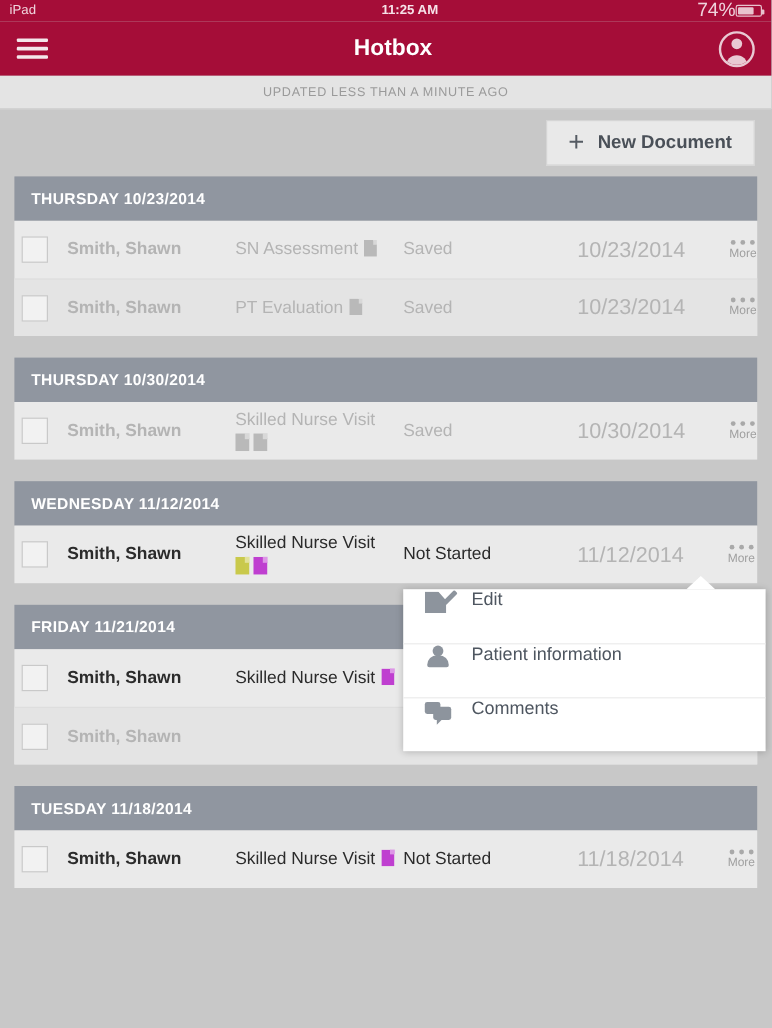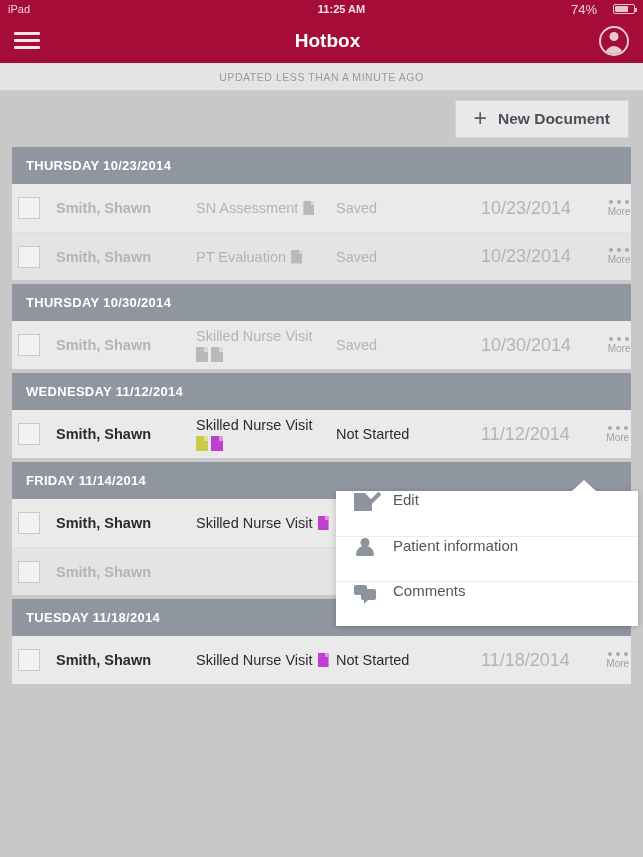--- a/index.html
+++ b/index.html
@@ -16,22 +16,22 @@
     height: 18px; background: #a50d38; color: #f0d4dd;
     display: flex; align-items: center; padding: 0 8px;
     font-size: 11px; position: relative;
   }
   .sb-left { flex: 0 0 auto; }
   .sb-center {
     position: absolute; left: 0; right: 0; text-align: center;
     font-size: 11px; font-weight: bold; color: #f6e2e8; margin-left: 40px;
   }
   .sb-right {
-    margin-left: auto; display: flex; align-items: center; gap: 16px;
-    position: relative; z-index: 2; font-size: 13px;
+    margin-left: auto; display: flex; align-items: center; gap: 0;
+    position: relative; z-index: 2; font-size: 16px;
   }
   .battery {
     width: 22px; height: 10px; border: 1px solid #e8c3ce; border-radius: 2px;
     position: relative; padding: 1px;
   }
   .battery::after {
     content: ""; position: absolute; right: -3px; top: 3px;
     width: 2px; height: 4px; background: #e8c3ce; border-radius: 0 1px 1px 0;
   }
   .battery i { display: block; height: 100%; width: 74%; background: #e8c3ce; border-radius: 1px; }
@@ -83,21 +83,21 @@
     padding: 0 18px; cursor: pointer;
   }
   .newdoc-btn .plus {
     font-size: 23px; line-height: 1; color: #555b63; font-weight: 300;
     position: relative; top: -1px;
   }
   .newdoc-btn .label { font-size: 15.5px; font-weight: bold; color: #4a5058; }
 
   
   .list { padding: 0 12px; }
-  .section { margin-bottom: 4px; }
+  .section { margin-bottom: 18px; }
   .section-header {
     background: #9096a0; color: #ffffff;
     height: 37px; display: flex; align-items: center; padding: 0 14px;
     font-size: 13px; font-weight: bold; letter-spacing: .3px;
   }
   .rows { background: #eaeaea; }
   .row {
     display: flex; align-items: center; min-height: 48px;
     padding: 0 6px; position: relative;
   }
@@ -331,21 +331,21 @@
                 <i></i>
                 <i></i>
                 <i></i>
               </span>
               <span class="more-label">More</span>
             </div>
           </div>
         </div>
       </div>
       <div class="section">
-        <div class="section-header">FRIDAY 11/14/2014</div>
+        <div class="section-header">FRIDAY 11/21/2014</div>
         <div class="rows">
           <div class="row">
             <div class="cb"></div>
             <div class="c-name active-name">Smith, Shawn</div>
             <div class="c-type active-text"><span>Skilled Nurse Visit</span><span class="doc purple"><span class="pg"></span><span class="fold"></span></span></div>
             <div class="c-status active-text"></div>
             <div class="c-date date-dim"></div>
             <div class="c-more"></div>
           </div>
           <div class="row alt">

